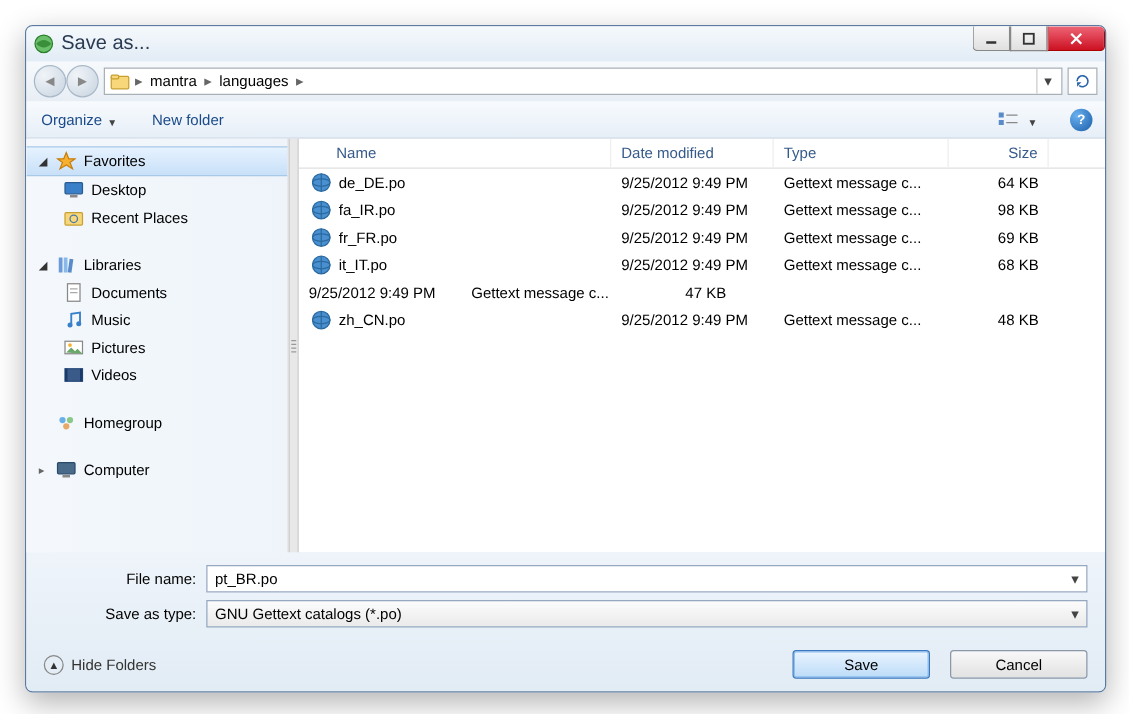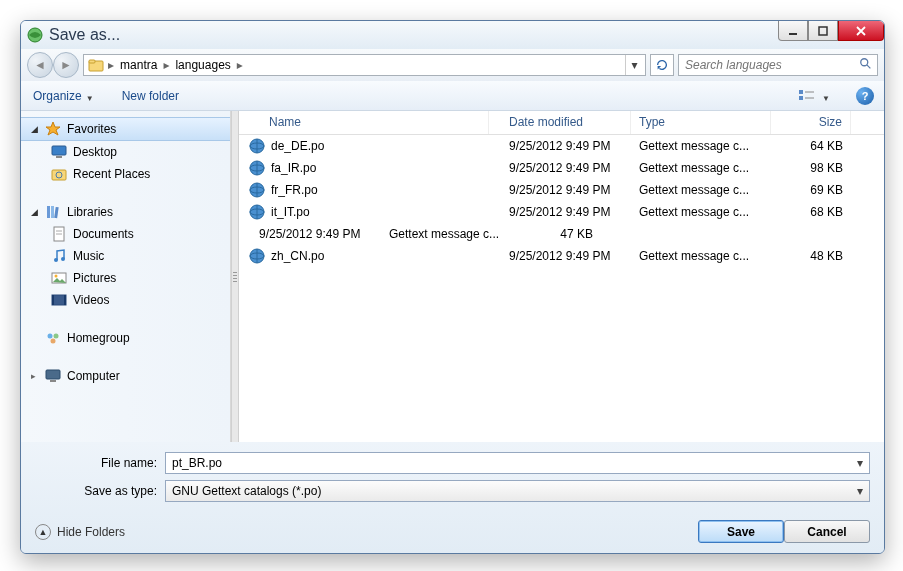--- a/index.html
+++ b/index.html
@@ -33,35 +33,35 @@
 .side-head { display:flex;align-items:center;gap:6px;padding:3px 10px;}
 .side-head.fav { background:linear-gradient(#e6f2ff,#c8e0f8); border:1px solid #a8c8e8; border-left:none;border-right:none;}
 .side-item { display:flex;align-items:center;gap:6px;padding:3px 10px 3px 30px;}
 .side-item.lib { padding-left:30px;}
 .tri { color:#666; font-size:9px; width:8px;display:inline-block;}
 .tri.open { color:#333;}
 .ico { width:16px;height:16px;display:inline-flex;align-items:center;justify-content:center;flex-shrink:0;}
 .filelist { flex:1; display:flex;flex-direction:column;}
 .colhead { height:24px; display:flex; border-bottom:1px solid #e0e0e0; color:#355a8a;}
 .colhead > div { padding:4px 8px; border-right:1px solid #eee;}
-.col-name{width:250px;padding-left:30px!important;} .col-date{width:130px;margin-left:12px;} .col-type{width:140px;} .col-size{width:80px;text-align:right;}
+.col-name{width:250px;padding-left:30px!important;} .col-date{width:130px;} .col-type{width:140px;} .col-size{width:80px;text-align:right;}
 .rows { flex:1; overflow-y:auto;}
 .row { display:flex; height:22px; align-items:center;}
 .row .col-name { display:flex;align-items:center;gap:6px; padding-left:10px!important;}
 .row > div { padding:0 8px;}
 .bottom { padding:10px 14px; background: linear-gradient(#eef4fa,#e2ecf5); }
 .formrow { display:flex; align-items:center; margin-bottom:6px;}
 .formrow label { width:130px; text-align:right; padding-right:8px;}
 .formrow .combo { flex:1; height:22px; border:1px solid #96a8c0; background:#fff; display:flex;align-items:center; padding:0 4px;}
 .formrow .combo input { flex:1;border:none;outline:none;background:transparent;}
 .formrow .combo .cdrop { color:#444; padding:0 2px;}
 .btnrow { display:flex; align-items:center; margin-top:18px;}
 .btnrow .hide { display:flex;align-items:center;gap:6px; color:#333;}
 .btnrow .spacer { flex:1;}
-.btn { width:86px; height:23px; border:1px solid #8a98a8; background:linear-gradient(#f8f8f8,#e2e2e2); border-radius:3px; margin-left:0; display:flex;align-items:center;justify-content:center;font-weight:bold;}
+.btn { width:110px; height:23px; border:1px solid #8a98a8; background:linear-gradient(#f8f8f8,#e2e2e2); border-radius:3px; margin-left:16px; display:flex;align-items:center;justify-content:center;}
 .btn.primary { border:1px solid #3a78c0; background:linear-gradient(#eaf4ff,#bcdcf8); box-shadow:0 0 0 1px #8ec0f0 inset;}
 .sb-handle { width:8px; background:#e8e8e8; border-left:1px solid #d0d0d0; border-right:1px solid #d0d0d0; display:flex;flex-direction:column;align-items:center;justify-content:center;gap:2px;}
 .sb-handle span{width:4px;height:1px;background:#999;}
 </style>
 </head>
 <body>
 
 <div class="window">
   <div class="titlebar">
     <span class="app-icon"><svg viewBox="0 0 16 16">
@@ -109,27 +109,20 @@
       <span class="crumb-sep">▸</span>
       <span style="flex:1"></span>
       <span class="addr-drop">▾</span>
     </div>
     <div class="refresh-btn">
         <svg width="14" height="14" viewBox="0 0 16 16">
           <path d="M3 8a5 5 0 1 1 2 4" fill="none" stroke="#2a64a8" stroke-width="1.5"></path>
           <path d="M3 13 L3 9 L7 9 Z" fill="#2a64a8"></path>
         </svg>
       </div>
-    <div class="searchbox">
-      <input placeholder="Search languages" style="">
-      <span><svg width="14" height="14" viewBox="0 0 16 16">
-            <circle cx="6" cy="6" r="4" fill="none" stroke="#5a7aa8" stroke-width="1.5"></circle>
-            <line x1="9" y1="9" x2="13" y2="13" stroke="#5a7aa8" stroke-width="1.5"></line>
-          </svg></span>
-    </div>
   </div>
 
   <div class="toolbar">
     <div class="tbtn">
         <span>Organize</span> 
         <span style="font-size:8px;color:#444">▼</span>
       </div>
     <div class="tbtn">New folder</div>
     <div class="spacer"></div>
     <div class="tbtn">

